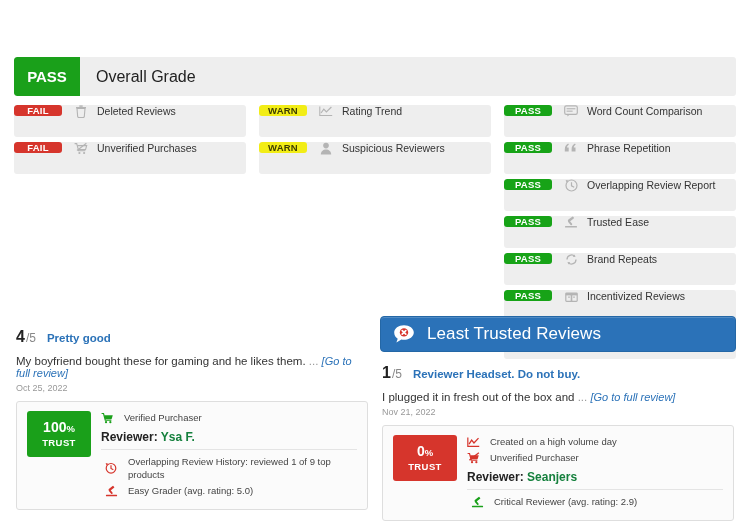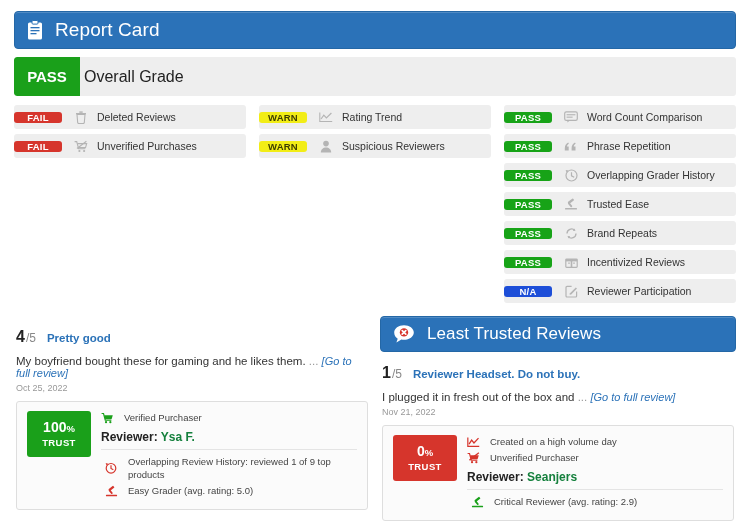--- a/index.html
+++ b/index.html
@@ -58,37 +58,37 @@
     background: #1aa01a;
     color: #fff;
     font-weight: bold;
     font-size: 15px;
     display: flex; align-items: center; justify-content: center;
     border-radius: 3px 0 0 3px;
   }
   #overall-grade .label {
     flex: 1;
     display: flex; align-items: center;
-    padding-left: 4px;
+    padding-left: 16px;
     font-size: 16px;
     color: #222;
   }
 
   
   .checks-col { position: absolute; }
   #checks-col-left   { left: 14px;  top: 105px; width: 232px; }
   #checks-col-mid    { left: 259px; top: 105px; width: 232px; }
   #checks-col-right  { left: 504px; top: 105px; width: 232px; }
 
   .check-row {
     display: flex;
-    align-items: center;
+    align-items: flex-start;
     background: #eeeeee;
     border-radius: 3px;
-    height: 24px;
+    height: 32px;
     margin-bottom: 5px;
     overflow: hidden;
   }
   .check-row .status {
     width: 48px;
     flex: 0 0 48px;
     display: flex; align-items: center; justify-content: center;
     font-size: 9.5px;
     font-weight: bold;
     letter-spacing: .2px;
@@ -208,32 +208,20 @@
   }
   .reviewer-line .rev-name { color: #15803d; font-weight: bold; }
 
   .notes { padding-left: 4px; }
 </style>
 </head>
 <body>
 
 <div class="page">
 
-  <div class="blue-bar" id="report-card-header">
-    <span class="bar-icon">
-      <svg width="16" height="20" viewBox="0 0 16 20">
-        <rect x="1" y="2.5" width="14" height="17" rx="1.6" fill="#ffffff"></rect>
-        <rect x="5" y="0.5" width="6" height="3.6" rx="1" fill="#ffffff" stroke="#2b72b8" stroke-width="1"></rect>
-        <rect x="3.5" y="7" width="9" height="1.3" fill="#2b72b8"></rect>
-        <rect x="3.5" y="10" width="9" height="1.3" fill="#2b72b8"></rect>
-        <rect x="3.5" y="13" width="6" height="1.3" fill="#2b72b8"></rect>
-      </svg>
-    </span>
-    <span class="bar-title">Report Card</span>
-  </div>
 
   <div id="overall-grade">
     <div class="badge">PASS</div>
     <div class="label">Overall Grade</div>
   </div>
 
   <div class="checks-col" id="checks-col-left">
     <div class="check-row">
       <div class="status fail">FAIL</div>
       <div class="chk-icon">
@@ -308,21 +296,21 @@
     </div>
     <div class="check-row">
       <div class="status pass">PASS</div>
       <div class="chk-icon">
         <svg width="13" height="13" viewBox="0 0 13 13">
             <circle cx="6.5" cy="6.5" r="5.5" fill="none" stroke="currentColor" stroke-width="1.2"></circle>
             <polyline points="6.5,3.2 6.5,6.8 9.2,8.2" fill="none" stroke="currentColor" stroke-width="1.2"></polyline>
             <path d="M1.6 3.6 L0.6 0.9 L3.4 1.6 Z" fill="currentColor"></path>
           </svg>
       </div>
-      <div class="chk-label">Overlapping Grader History</div>
+      <div class="chk-label">Overlapping Review Report</div>
     </div>
     <div class="check-row">
       <div class="status pass">PASS</div>
       <div class="chk-icon">
         <svg width="14" height="12" viewBox="0 0 14 12">
             <rect x="1" y="10" width="12" height="1.6" rx="0.6" fill="currentColor"></rect>
             <rect x="3.6" y="2" width="6.6" height="2.4" rx="0.7" fill="currentColor" transform="rotate(-38 6.9 3.2)"></rect>
             <rect x="5.2" y="4.2" width="1.9" height="5.4" rx="0.7" fill="currentColor" transform="rotate(-38 6.1 6.9)"></rect>
           </svg>
       </div>

